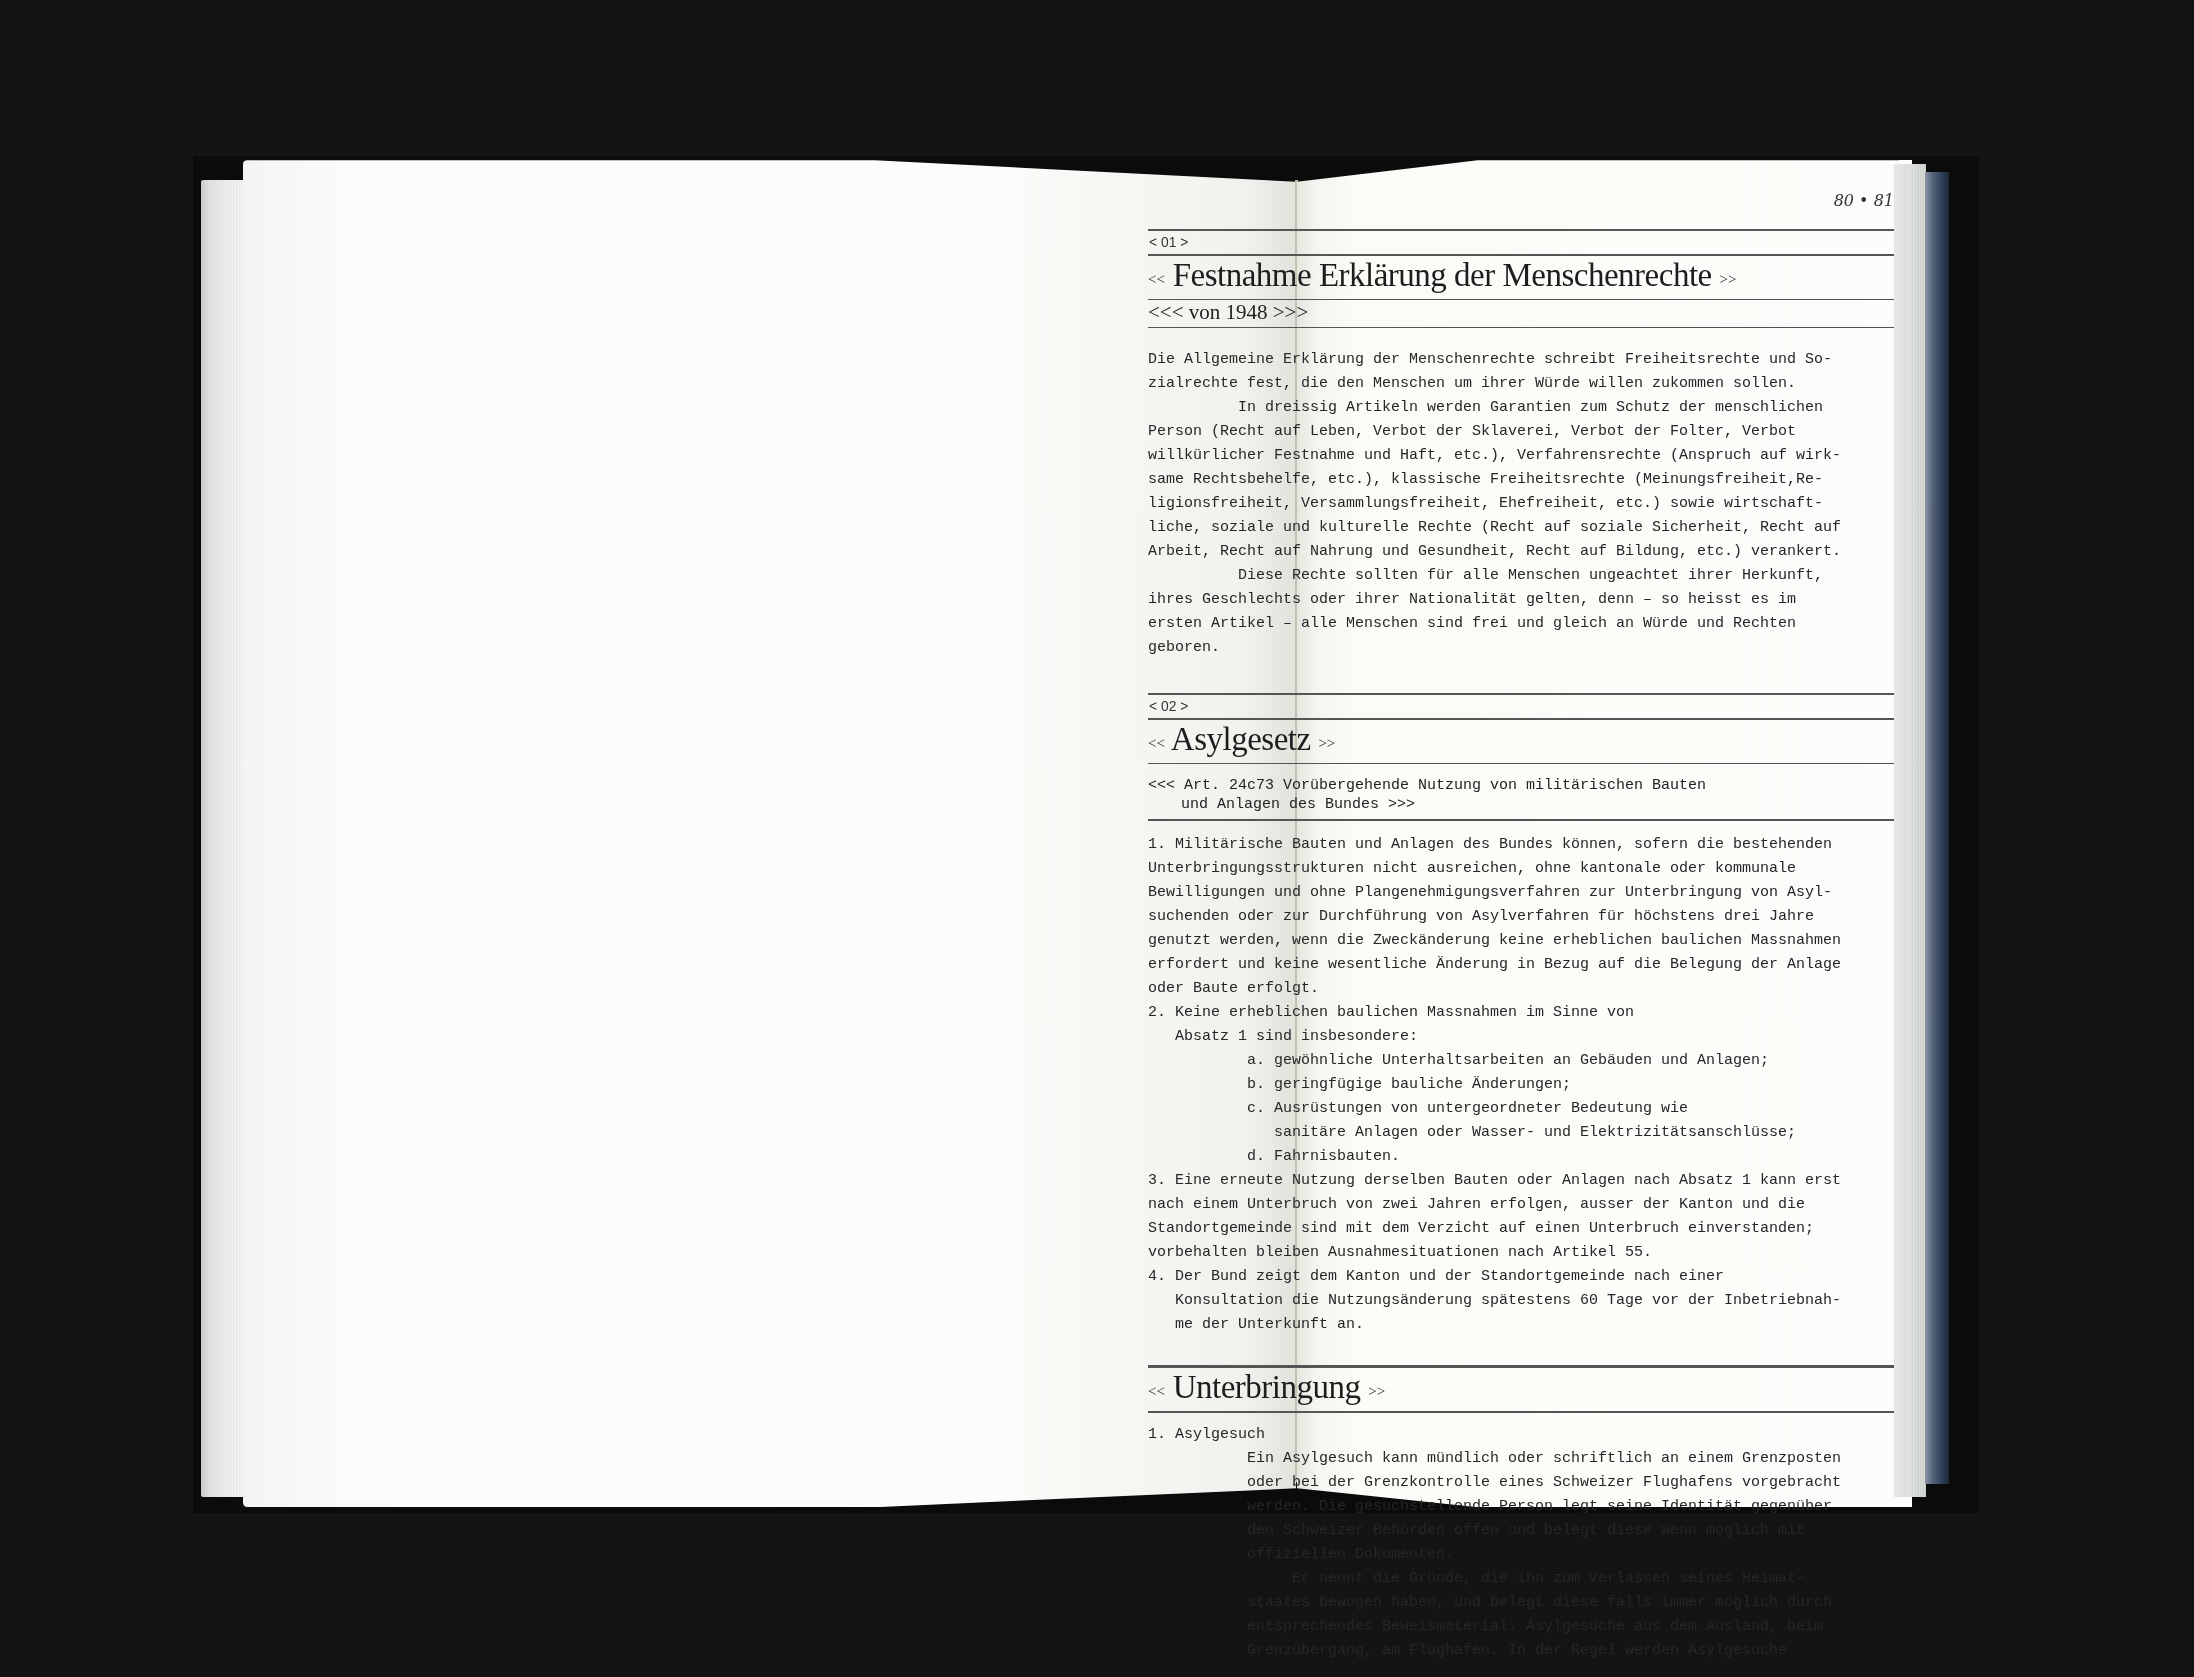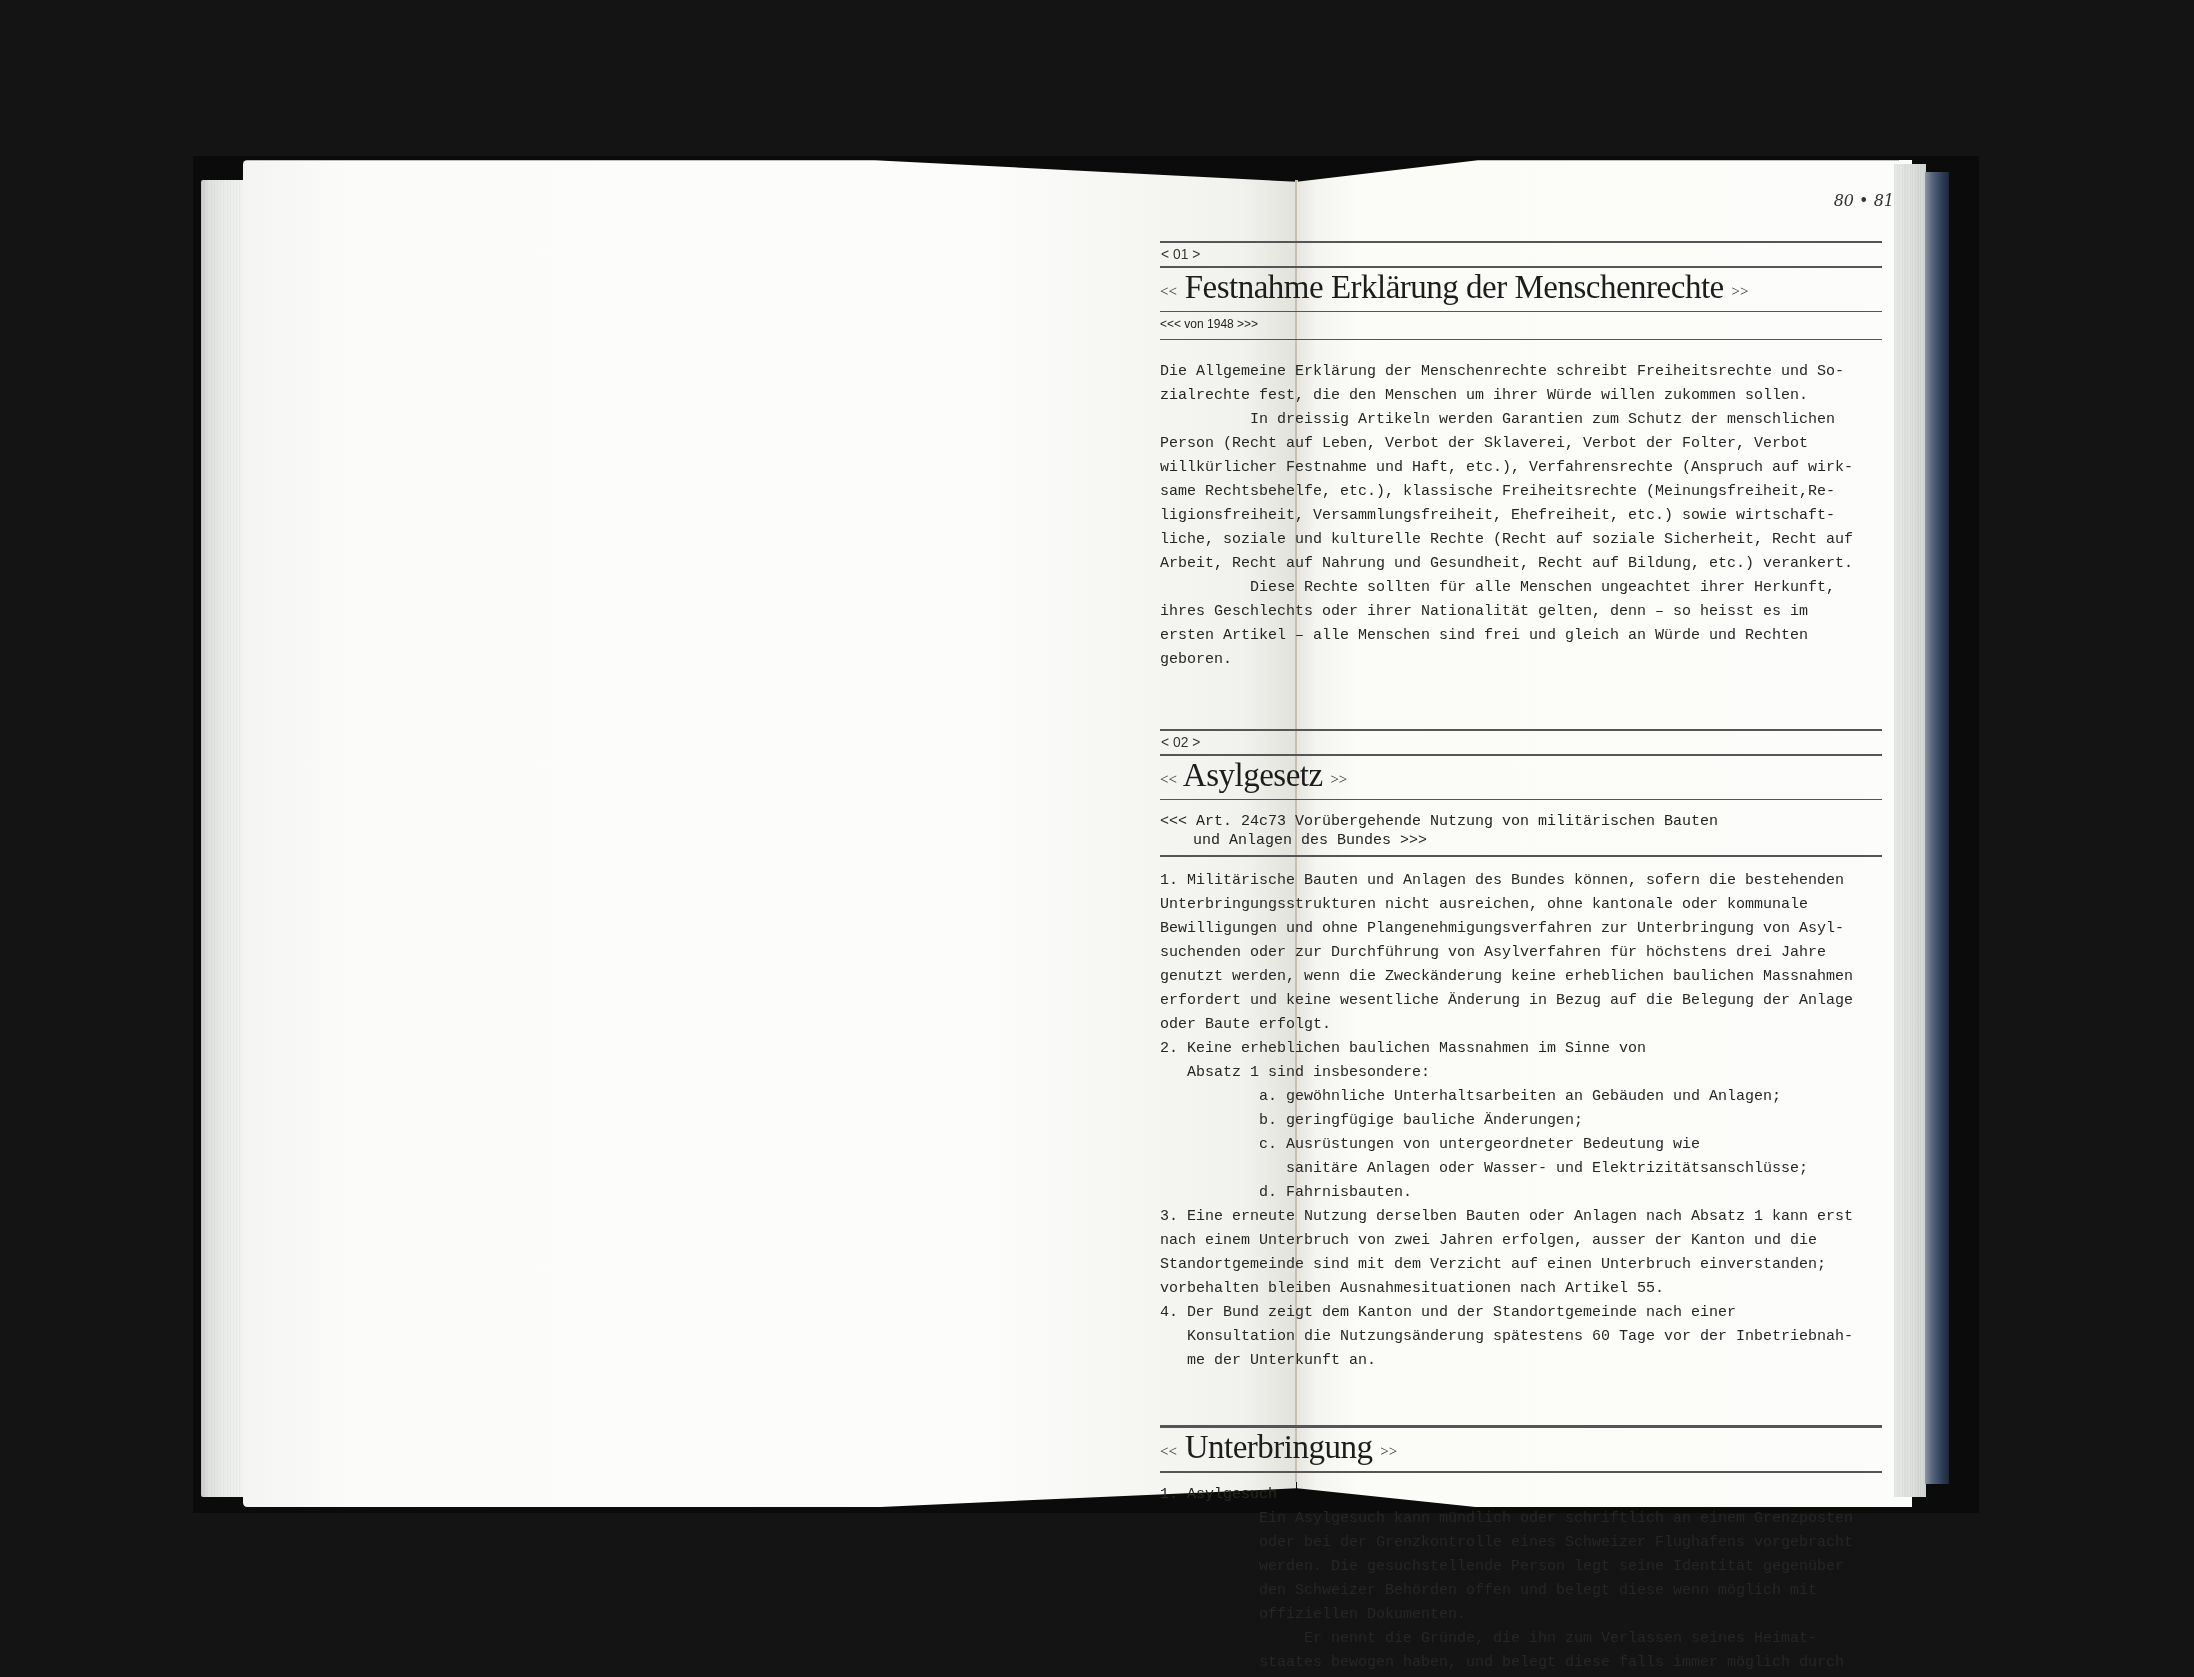--- a/index.html
+++ b/index.html
@@ -72,30 +72,30 @@
     .sec-num {
       font-family: "Liberation Sans", sans-serif; font-size: 13.8px;
       padding: 4.2px 0 3.2px 1.1px; color: #333; line-height: 16px;
     }
     .sec-title {
       font-family: "Liberation Serif", serif; font-size: 33px; color: #1d1d1d;
       line-height: 38px; padding: 0 0 1.1px 0; letter-spacing: -0.5px;
     }
     .sec-title .q { font-size: 15px; vertical-align: 2.1px; letter-spacing: 0; }
     .sub {
-      font-family: Liberation Sans, sans-serif; font-size: 12px; color: #222;
+      font-family: Liberation Serif, serif; font-size: 21px; color: #222;
       line-height: 19px; padding: 3.2px 0 4.2px 0;
     }
     .sub.art { font-family: "Liberation Mono", monospace; font-size: 15px; padding: 11.6px 0 5.3px 0; }
     .sub .cont { padding-left: 33px; display: block; }
     .body {
       font-family: "Liberation Mono", monospace; font-size: 15px; line-height: 24px;
       color: #262626; white-space: pre; margin: 0;
     }
-    .sec { margin: 12px; }
+    .sec { margin: 0; }
   </style>
 </head>
 <body>
 
 <div class="backdrop"></div>
 
 <div class="book">
   <div class="edge-left"></div>
   <div class="page-left"></div>
   <div class="gutter"></div>

